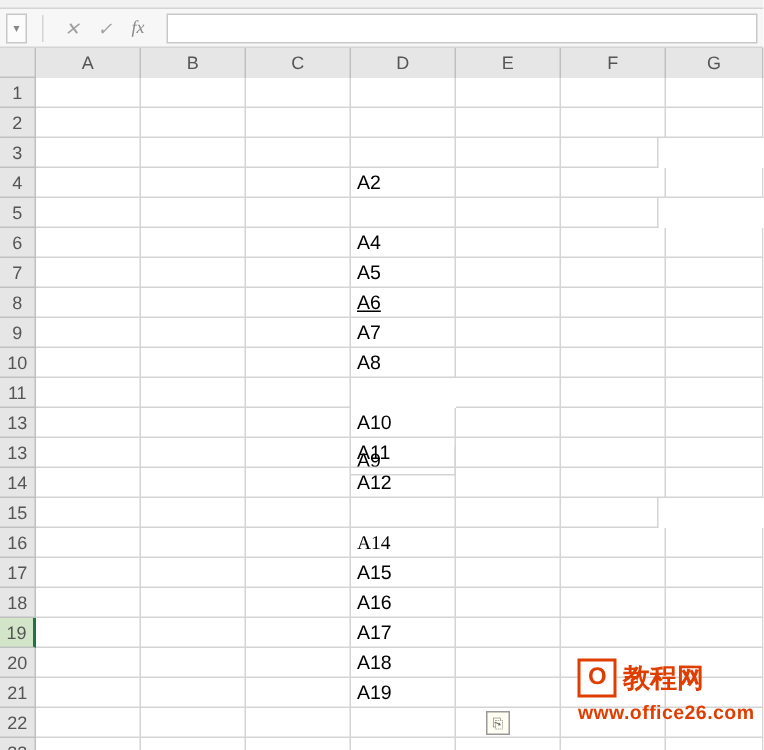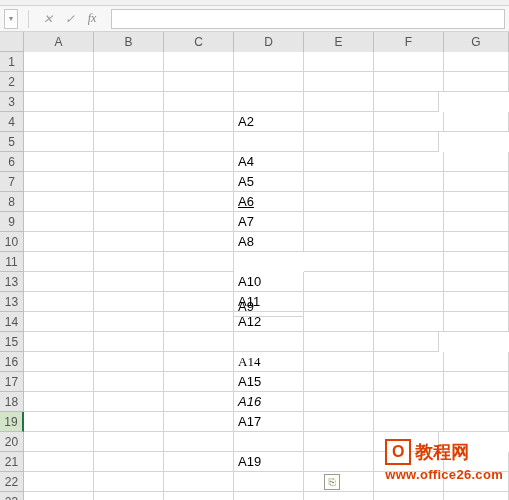--- a/index.html
+++ b/index.html
@@ -357,40 +357,41 @@
         <div class="cell" style="width: 70px;">A15</div>
         <div class="cell" style="width: 70px;"></div>
         <div class="cell" style="width: 70px;"></div>
         <div class="cell" style="width: 65px;"></div>
       </div>
       <div class="row">
         <div class="rh">18</div>
         <div class="cell" style="width: 70px;"></div>
         <div class="cell" style="width: 70px;"></div>
         <div class="cell" style="width: 70px;"></div>
-        <div class="cell" style="width: 70px; font-style: italic;">A16</div>
+        <div class="cell" style="width: 70px;">A16</div>
         <div class="cell" style="width: 70px;"></div>
         <div class="cell" style="width: 70px;"></div>
         <div class="cell" style="width: 65px;"></div>
       </div>
       <div class="row">
         <div class="rh sel">19</div>
         <div class="cell" style="width: 70px;"></div>
         <div class="cell" style="width: 70px;"></div>
         <div class="cell" style="width: 70px;"></div>
         <div class="cell" style="width: 70px;">A17</div>
         <div class="cell" style="width: 70px;"></div>
         <div class="cell" style="width: 70px;"></div>
         <div class="cell" style="width: 65px;"></div>
       </div>
       <div class="row">
         <div class="rh">20</div>
         <div class="cell" style="width: 70px;"></div>
         <div class="cell" style="width: 70px;"></div>
         <div class="cell" style="width: 70px;"></div>
+        <div class="cell" style="width: 70px;">A18</div>
         <div class="cell" style="width: 70px;"></div>
         <div class="cell" style="width: 70px;"></div>
         <div class="cell" style="width: 65px;"></div>
       </div>
       <div class="row">
         <div class="rh">21</div>
         <div class="cell" style="width: 70px;"></div>
         <div class="cell" style="width: 70px;"></div>
         <div class="cell" style="width: 70px;"></div>
         <div class="cell" style="width: 70px;">A19</div>

